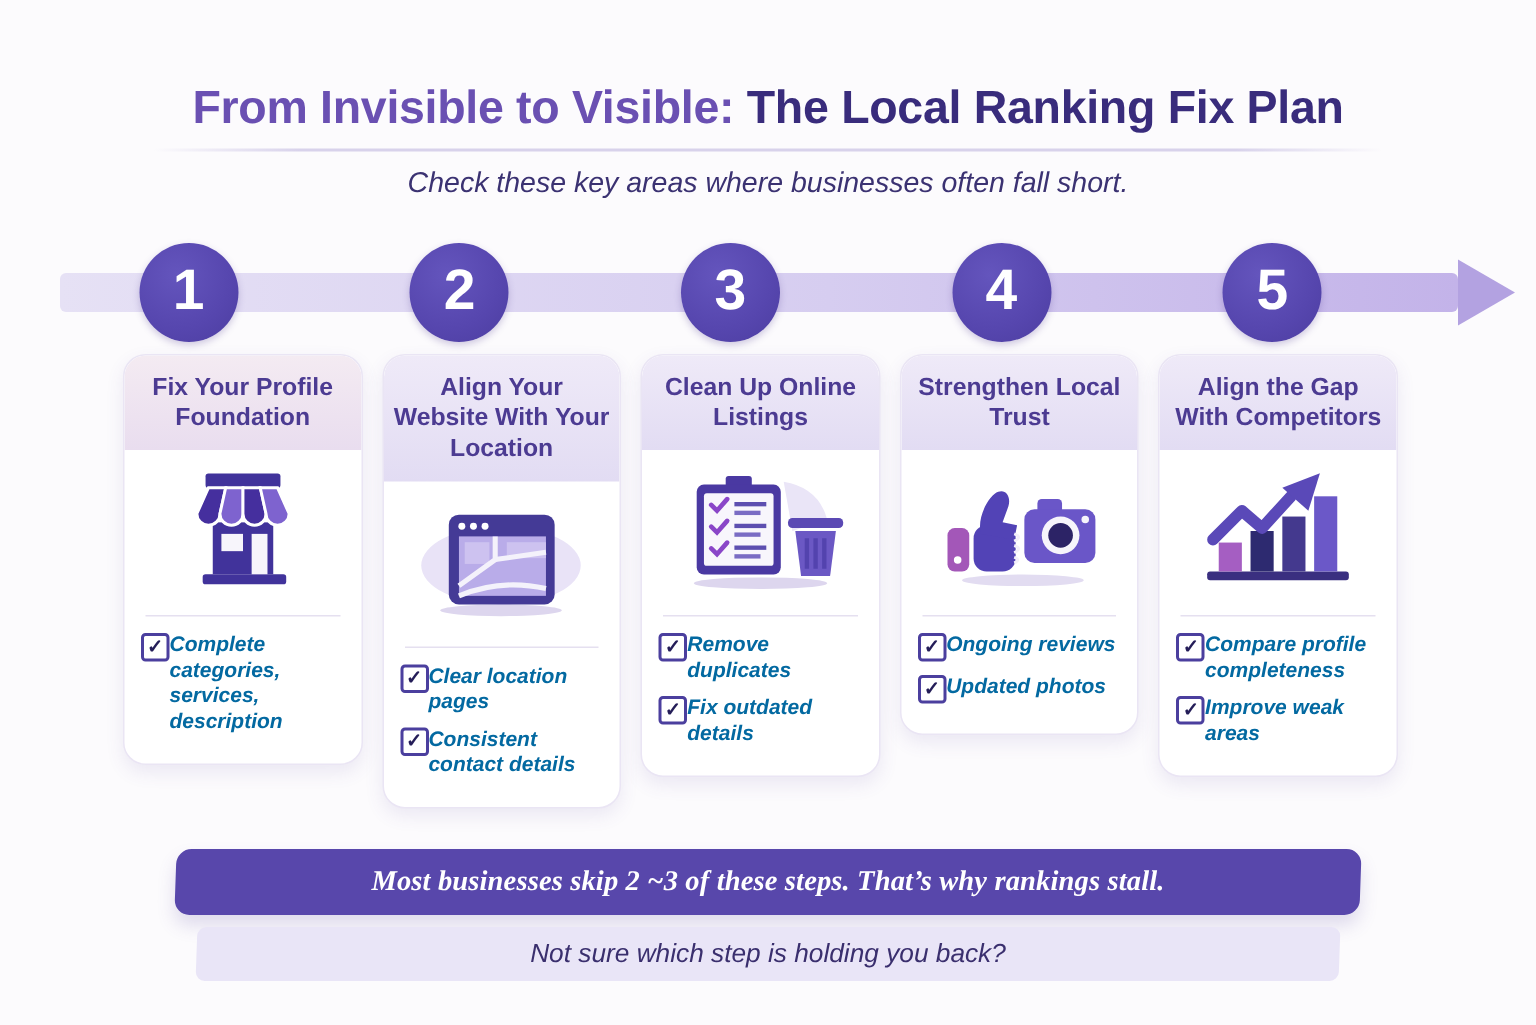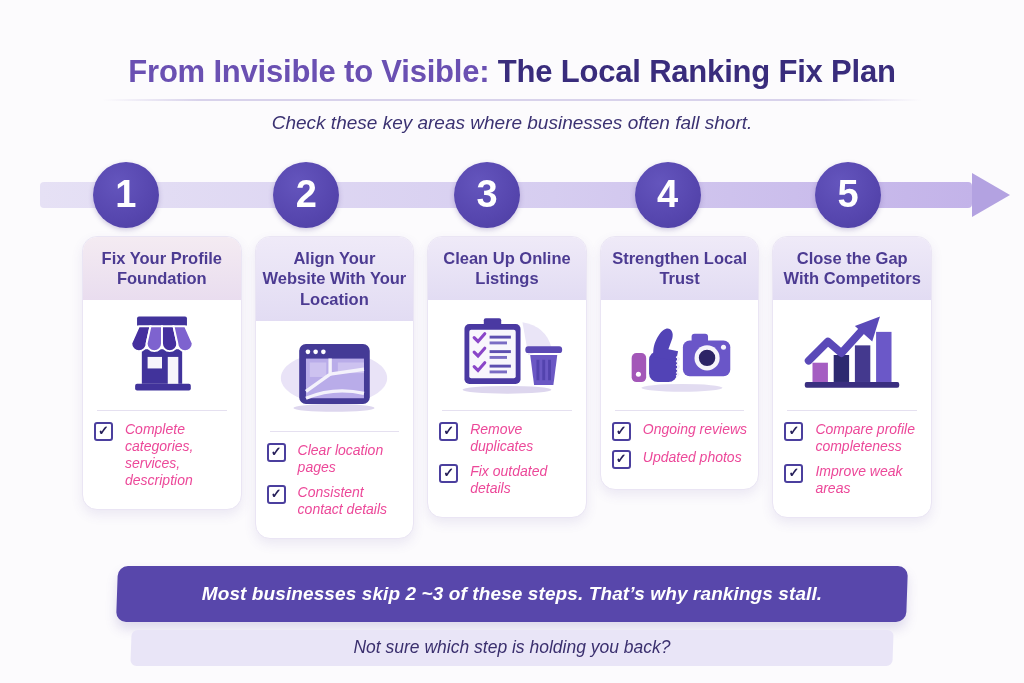--- a/index.html
+++ b/index.html
@@ -62,26 +62,26 @@
   .card-icon{height:102px;display:flex;align-items:center;justify-content:center;padding-top:6px;}
   .card-divider{height:1px;background:#e5e0f0;margin:2px 14px 0 14px;}
   .check-list{list-style:none;margin:10px 0 12px 0;padding:0 9px 0 11px;}
   .check-item{display:flex;align-items:flex-start;margin-bottom:8px;}
   .cbx{
     flex:0 0 auto;width:15px;height:15px;margin-top:1px;
     border:2px solid #4b3f9e;border-radius:3px;background:#ffffff;
     color:#241d58;font-size:13px;font-weight:bold;line-height:14px;text-align:center;
   }
   .citem-text{
-    margin-left:12px;font-size:14px;font-style:italic;font-weight:400;
-    color:#ec4899;line-height:1.22;
+    margin-left:0;font-size:14px;font-style:italic;font-weight:700;
+    color:#0369a1;line-height:1.22;
   }
   
   .banner{
-    width:790px;margin:27px auto 0 auto;height:56px;position:relative;
+    width:790px;margin:27px auto 0 auto;height:44px;position:relative;font-family:Liberation Serif, serif;
   }
   .banner-bg{
     position:absolute;inset:0;background:#5847ab;border-radius:10px;
     transform:skewX(-2deg);
     box-shadow:0 7px 12px rgba(90,70,160,0.18);
   }
   .banner-text{
     position:relative;height:100%;display:flex;align-items:center;justify-content:center;
     color:#ffffff;font-size:19px;font-weight:bold;font-style:italic;letter-spacing:0.1px;
   }
@@ -257,21 +257,21 @@
           <span class="citem-text">Ongoing reviews</span>
         </li>
         <li class="check-item">
           <span class="cbx">✓</span>
           <span class="citem-text">Updated photos</span>
         </li>
       </ul>
     </div>
 
     <div class="card">
-      <div class="card-header">Close the Gap With Competitors</div>
+      <div class="card-header">Align the Gap With Competitors</div>
       <div class="card-icon">
         <span>
           <svg width="106" height="82" viewBox="0 0 110 84">
             <rect x="6" y="70" width="98" height="6" rx="2" fill="#3a2f80"></rect>
             <rect x="14" y="50" width="16" height="20" fill="#a55ec2"></rect>
             <rect x="36" y="42" width="16" height="28" fill="#2d2a70"></rect>
             <rect x="58" y="32" width="16" height="38" fill="#44398e"></rect>
             <rect x="80" y="18" width="16" height="52" fill="#6b58c8"></rect>
             <path d="M10,48 L30,28 L44,40 L64,18" stroke="#5a49b8" stroke-width="8" fill="none" stroke-linecap="round" stroke-linejoin="round"></path>
             <polygon points="58,12 84,2 76,28" fill="#5a49b8"></polygon>

